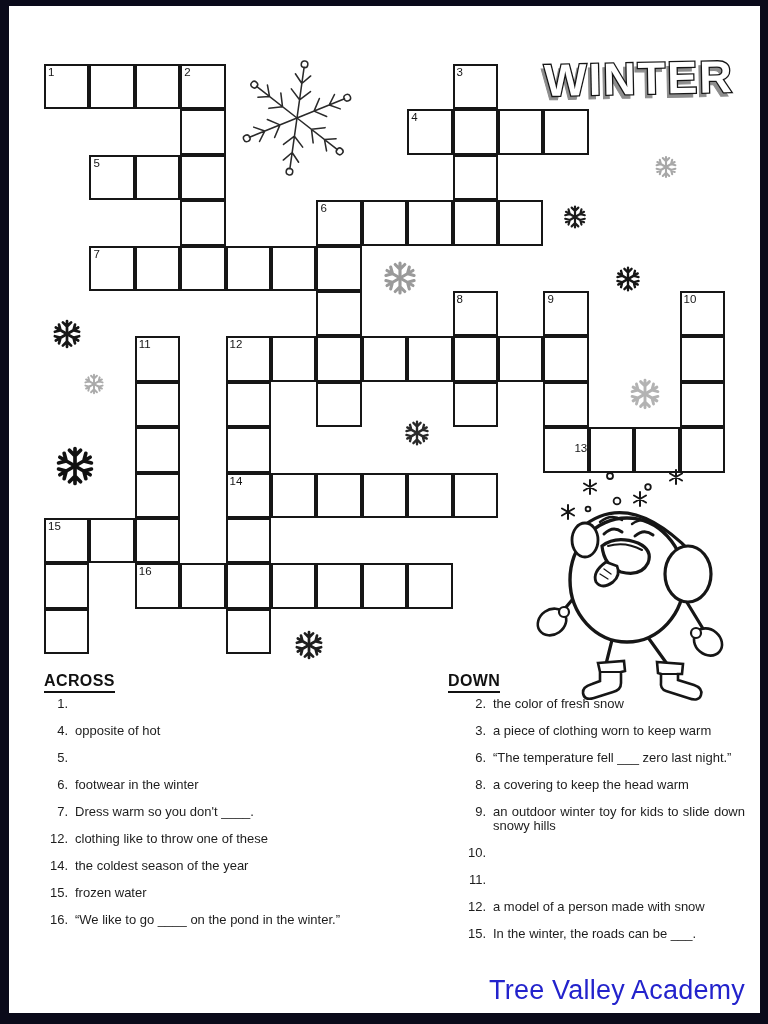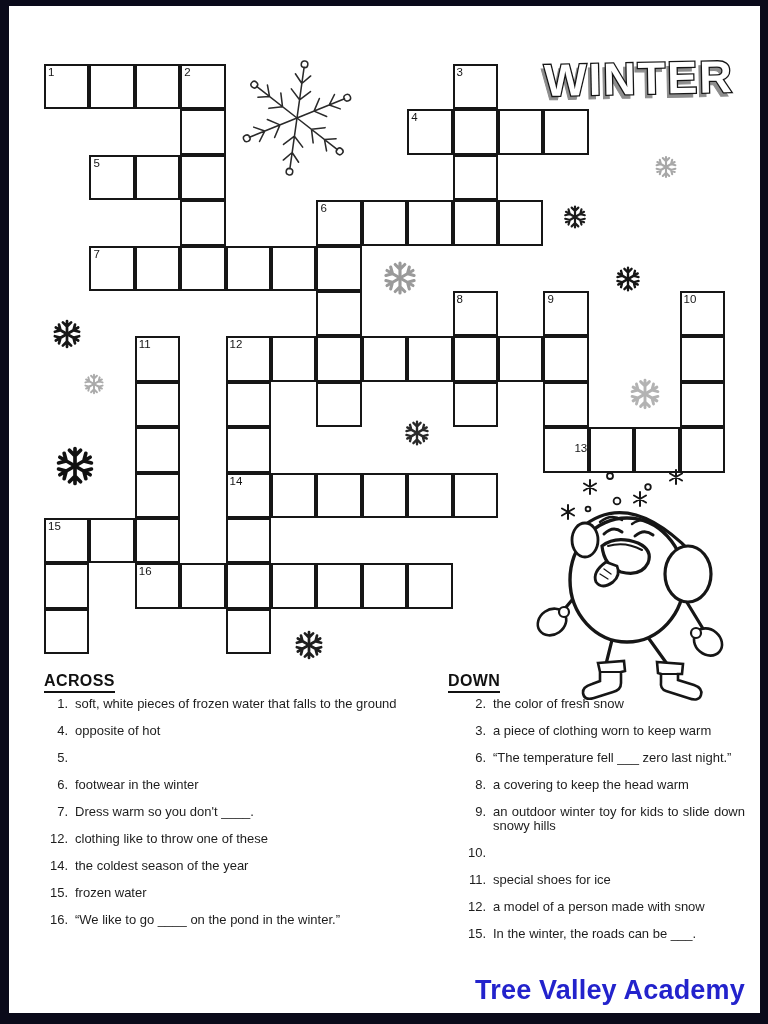--- a/index.html
+++ b/index.html
@@ -25,21 +25,21 @@
   #down-head{left:448px;top:672px;}
   .clue-list{position:absolute;top:697px;z-index:4;}
   #across-list{left:38px;width:400px;}
   #down-list{left:456px;width:290px;}
   .clue{display:flex;margin-bottom:13.5px;font-size:13px;line-height:13.5px;color:#1d1d1d;}
   .clue .num{width:30px;text-align:right;flex:none;}
   .clue .txt{margin-left:7px;}
   #across-list .txt{width:348px;}
   #down-list .txt{width:252px;text-align:justify;text-align-last:left;}
   
-  #footer{position:absolute;right:23px;top:975px;font-size:27px;font-weight:bold;z-index:4;
+  #footer{position:absolute;right:23px;top:975px;font-size:27px;font-weight:normal;z-index:4;
     color:#2323cc;letter-spacing:.2px;}
 </style>
 </head>
 <body>
 
 <svg id="flake-layer" width="768" height="1024">
   <defs>
     <symbol id="sym-flake" viewBox="-12 -12 24 24">
       <g fill="none" stroke="currentColor" stroke-width="2.1" stroke-linecap="round">
         <path d="M0 -10 L0 10 M-3.2 -9 L0 -5.8 L3.2 -9 M-3.2 9 L0 5.8 L3.2 9"></path>
@@ -224,21 +224,20 @@
       <path d="M141 212 L158 212" stroke-width="1.8"></path>
     </g>
   </g>
 </svg>
 
 <div id="across-head" class="clue-head">ACROSS</div>
 <div id="down-head" class="clue-head">DOWN</div>
 <div id="across-list" class="clue-list">
     <div class="clue">
       <span class="num">1.</span>
-      <span class="txt">soft, white pieces of frozen water that falls to the ground</span>
     </div>
     <div class="clue">
       <span class="num">4.</span>
       <span class="txt">opposite of hot</span>
     </div>
     <div class="clue">
       <span class="num">5.</span>
     </div>
     <div class="clue">
       <span class="num">6.</span>
@@ -284,21 +283,20 @@
     </div>
     <div class="clue">
       <span class="num">9.</span>
       <span class="txt">an outdoor winter toy for kids to slide down snowy hills</span>
     </div>
     <div class="clue">
       <span class="num">10.</span>
     </div>
     <div class="clue">
       <span class="num">11.</span>
-      <span class="txt">special shoes for ice</span>
     </div>
     <div class="clue">
       <span class="num">12.</span>
       <span class="txt">a model of a person made with snow</span>
     </div>
     <div class="clue">
       <span class="num">15.</span>
       <span class="txt">In the winter, the roads can be ___.</span>
     </div>
   </div>

